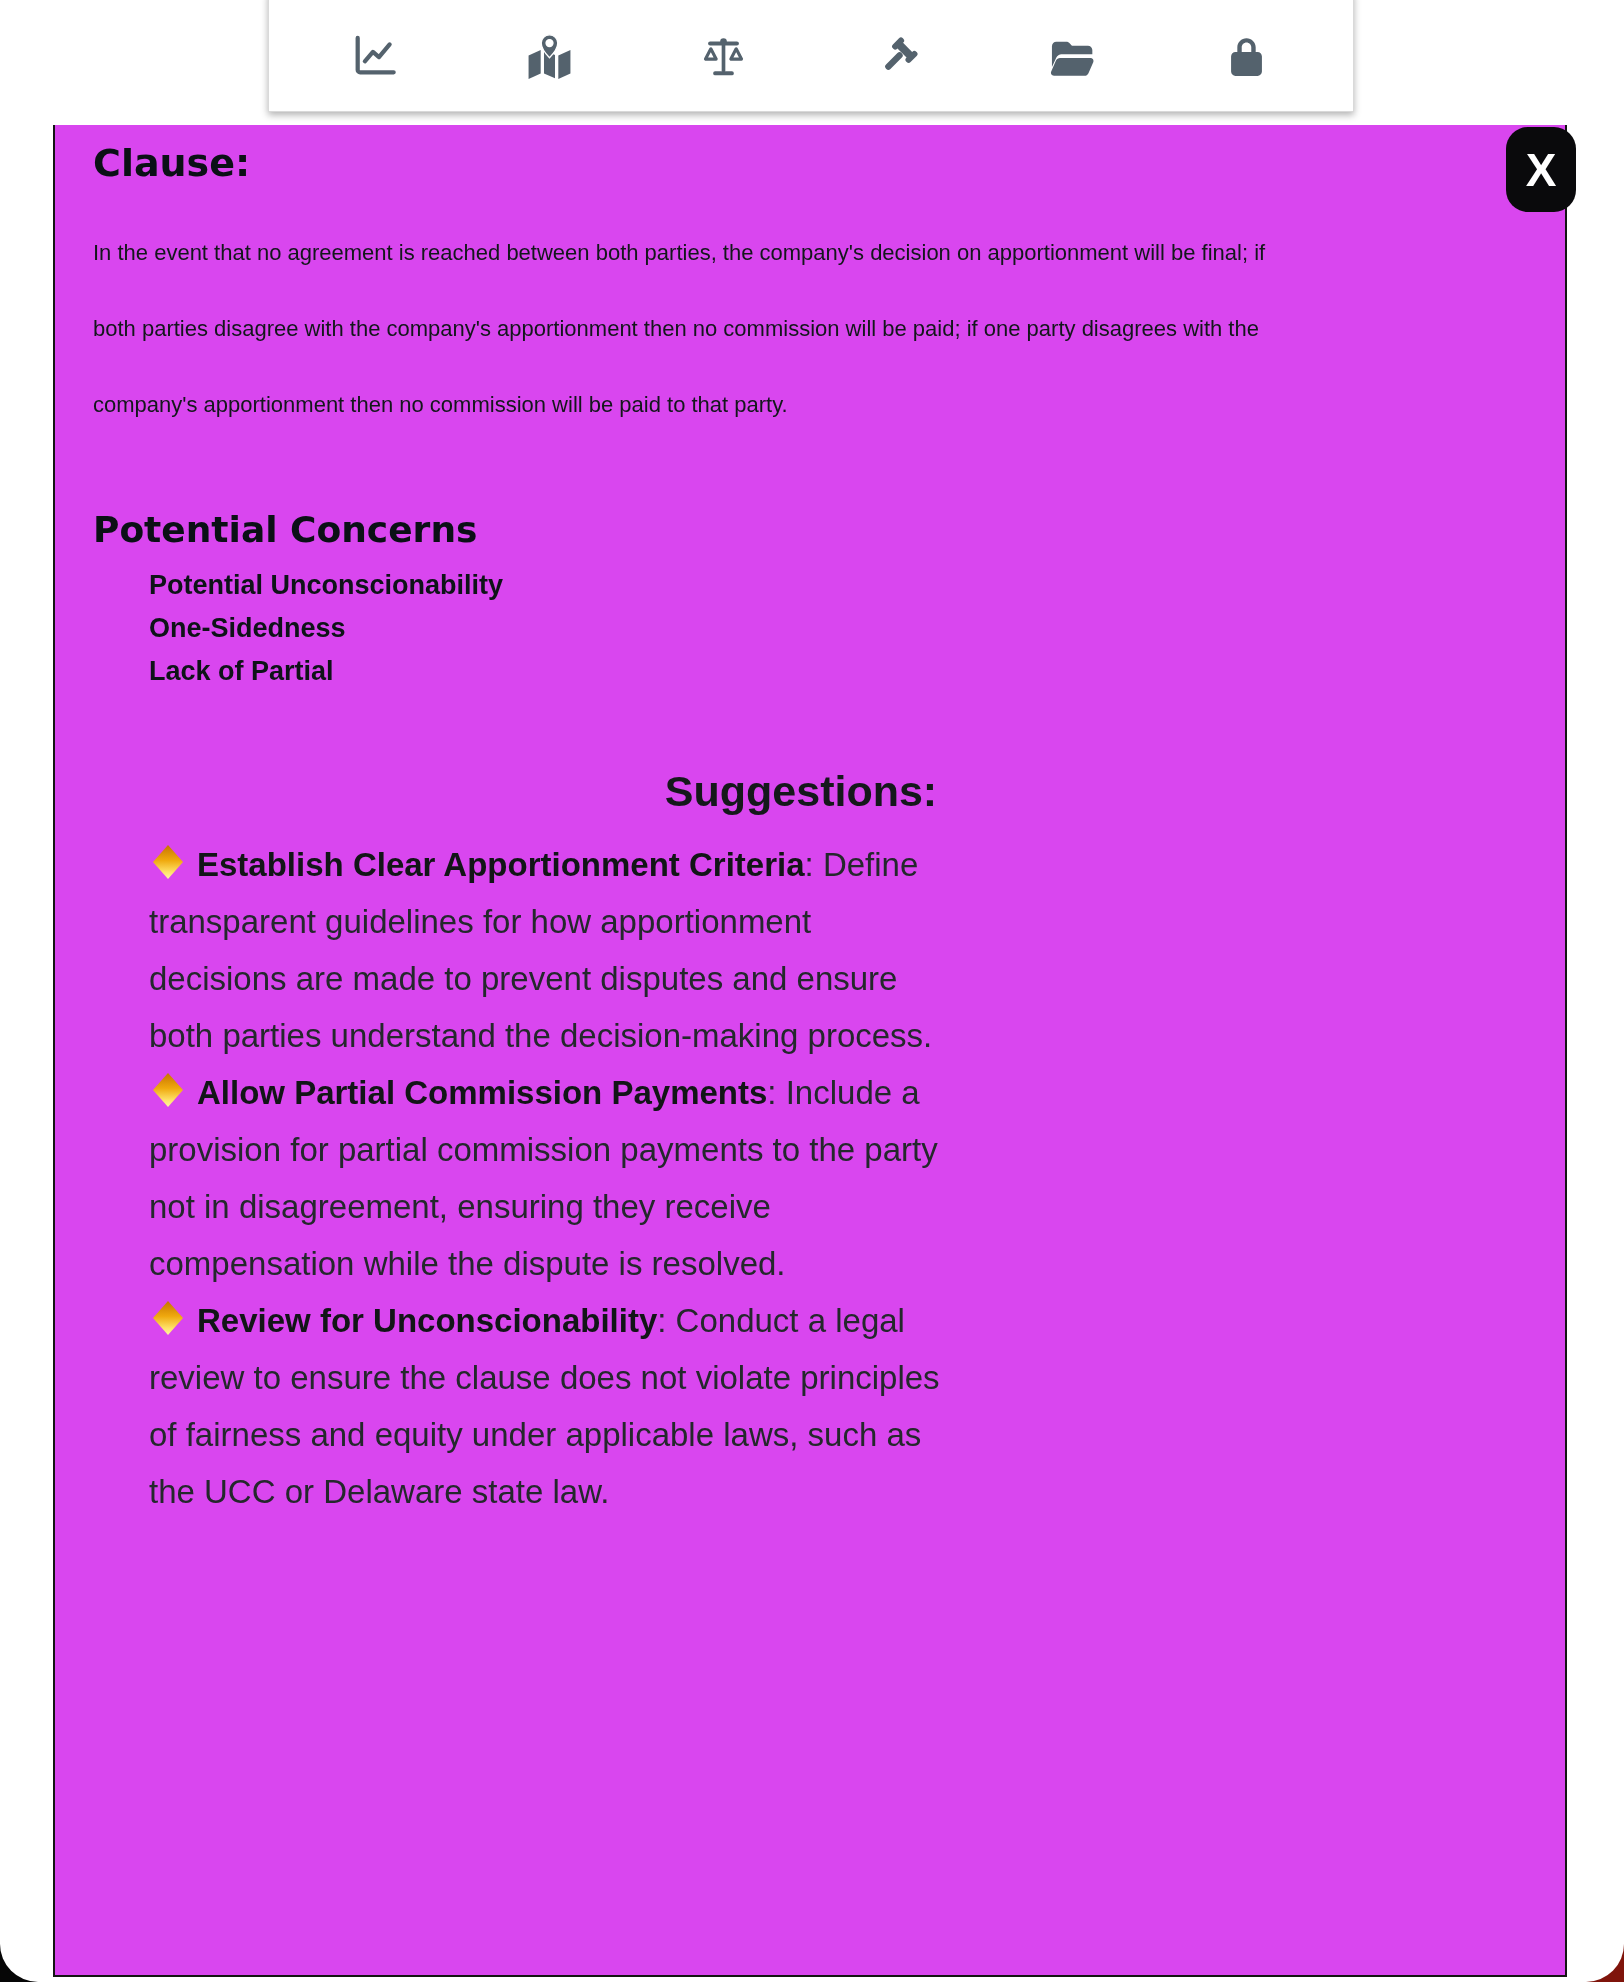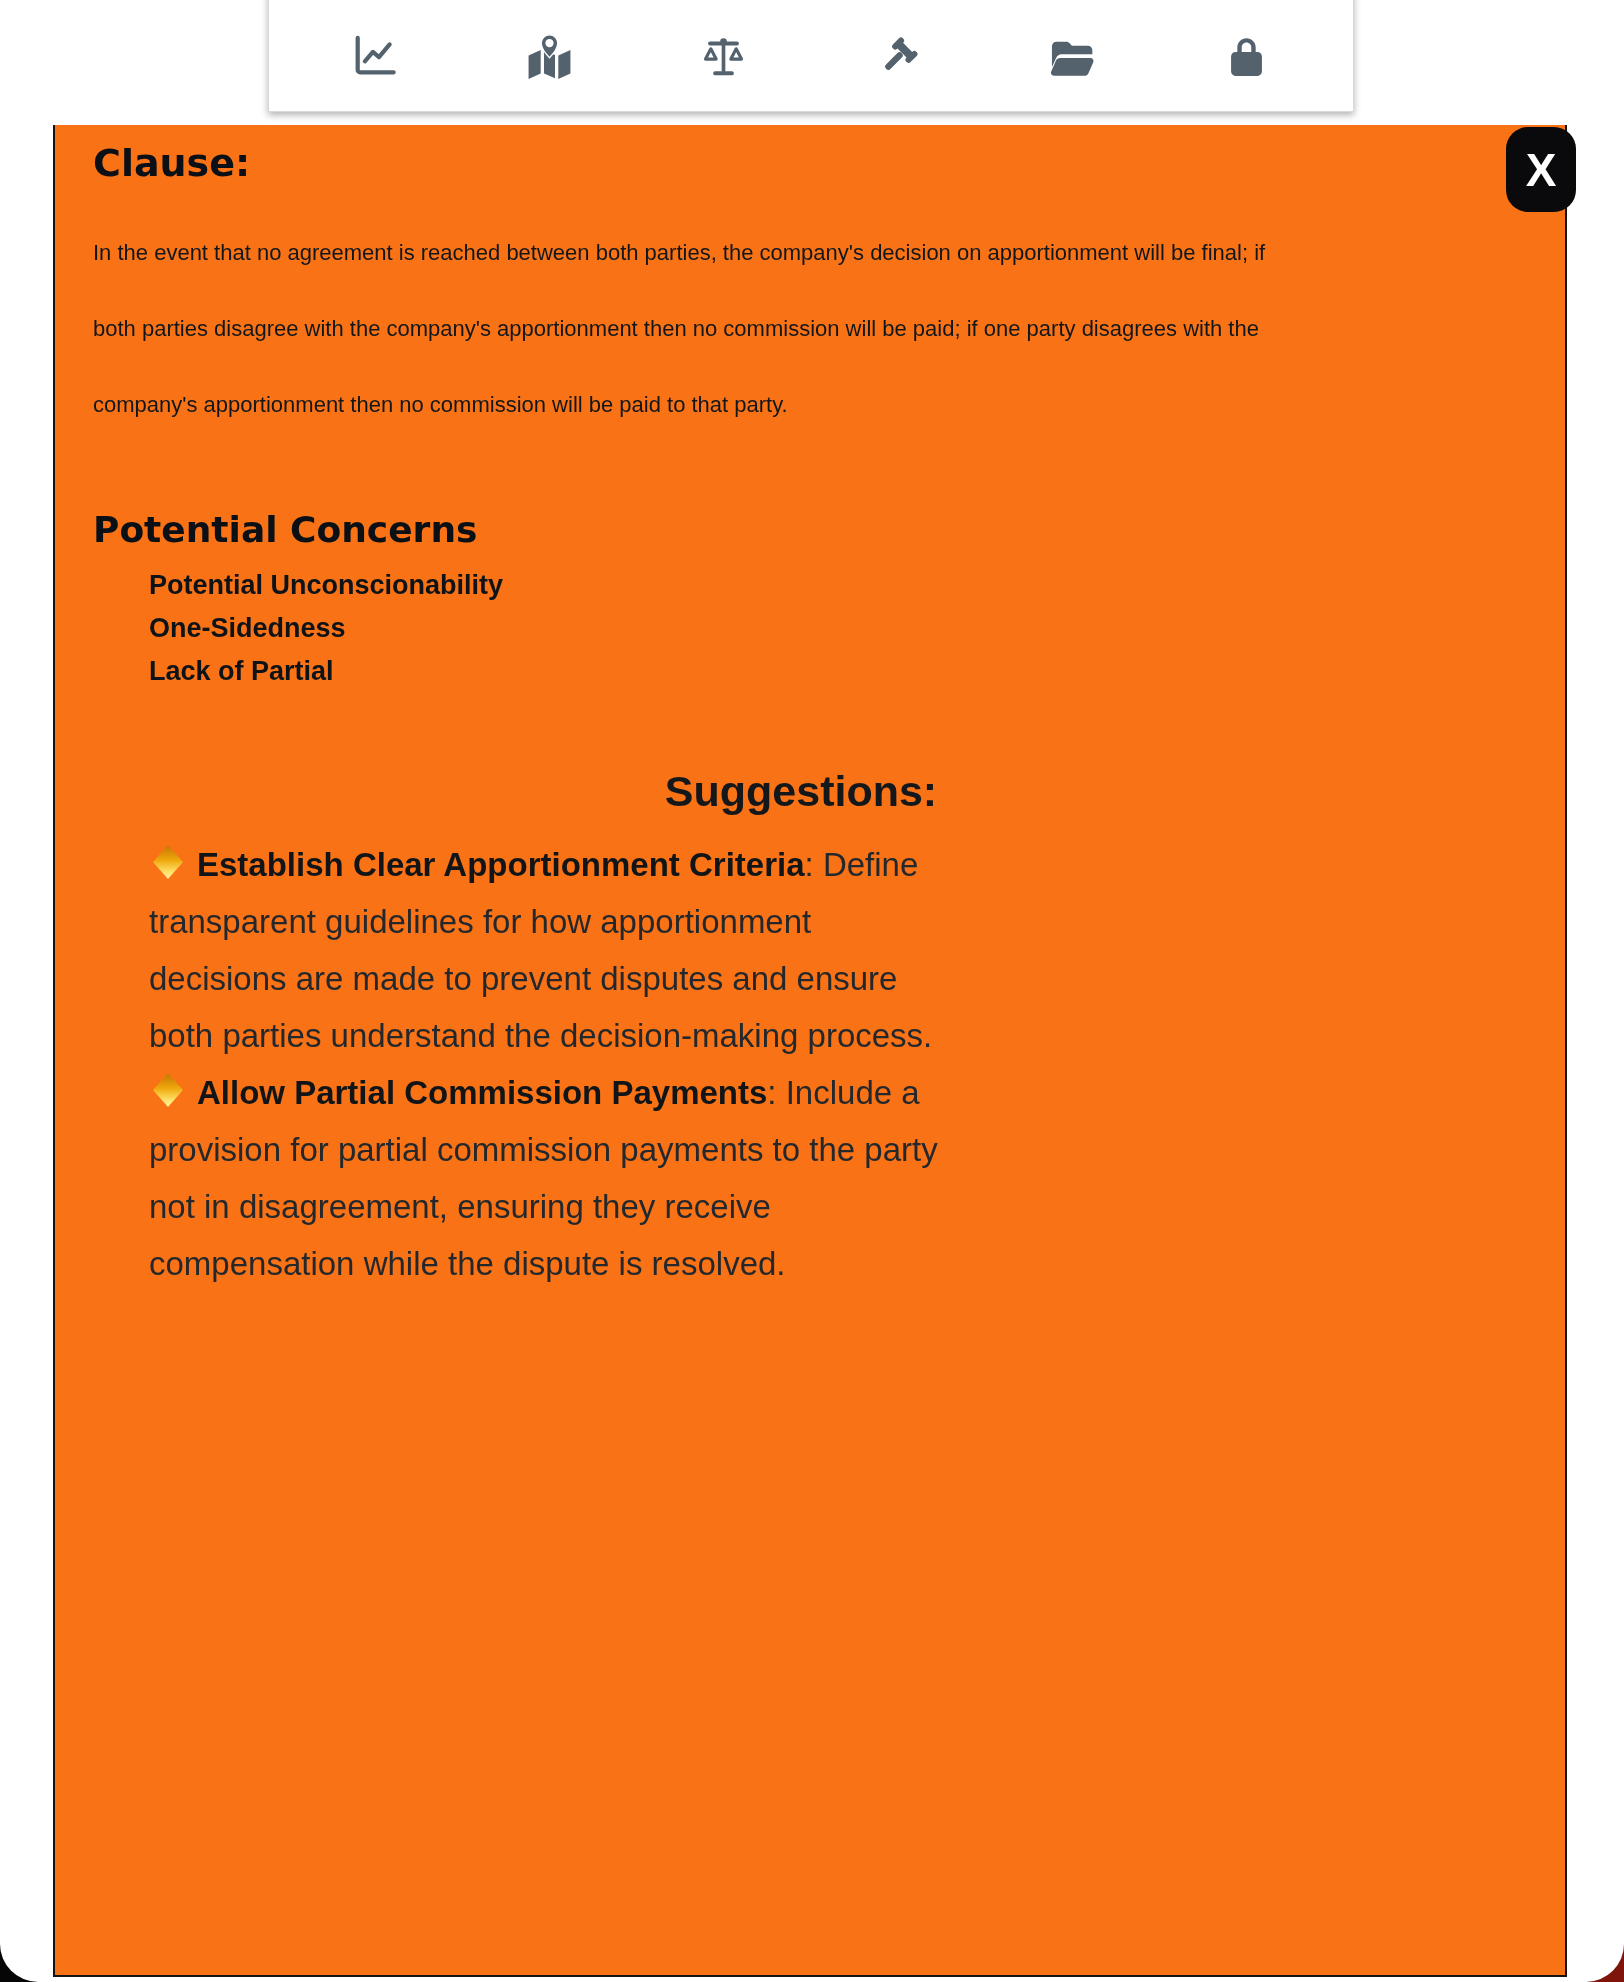--- a/index.html
+++ b/index.html
@@ -59,21 +59,21 @@
   
   .panel {
     position: absolute;
     left: 53px; top: 125px;
     width: 1514px; height: 1852px;
     box-sizing: border-box;
     border-left: 2px solid #141414;
     border-right: 2px solid #141414;
     border-bottom: 2px solid #141414;
     padding: 16px 56px 0 38px;
-    background: #f97316;
+    background: #d946ef;
   }
   .clause-heading {
     margin: 0;
     font-family: "DejaVu Sans", sans-serif;
     font-weight: bold;
     font-size: 38px;
     color: #0b1016;
   }
   .clause-text {
     margin: 30px 0 0 0;
@@ -203,14 +203,15 @@
 
   <h2 class="suggestions-heading">Suggestions:</h2>
 
   <div class="suggestions-list">
 
 
       <div class="suggestion-item"><span class="diamond"></span><span class="suggestion-title">Establish Clear Apportionment Criteria</span><span>: </span><span>Define transparent guidelines for how apportionment decisions are made to prevent disputes and ensure both parties understand the decision-making process.</span></div>
 
       <div class="suggestion-item"><span class="diamond"></span><span class="suggestion-title">Allow Partial Commission Payments</span><span>: </span><span>Include a provision for partial commission payments to the party not in disagreement, ensuring they receive compensation while the dispute is resolved.</span></div>
 
+      <div class="suggestion-item"><span class="diamond"></span><span class="suggestion-title">Review for Unconscionability</span><span>: </span><span>Conduct a legal review to ensure the clause does not violate principles of fairness and equity under applicable laws, such as the UCC or Delaware state law.</span></div>
     </div>
 </div>
 
 </body></html>

